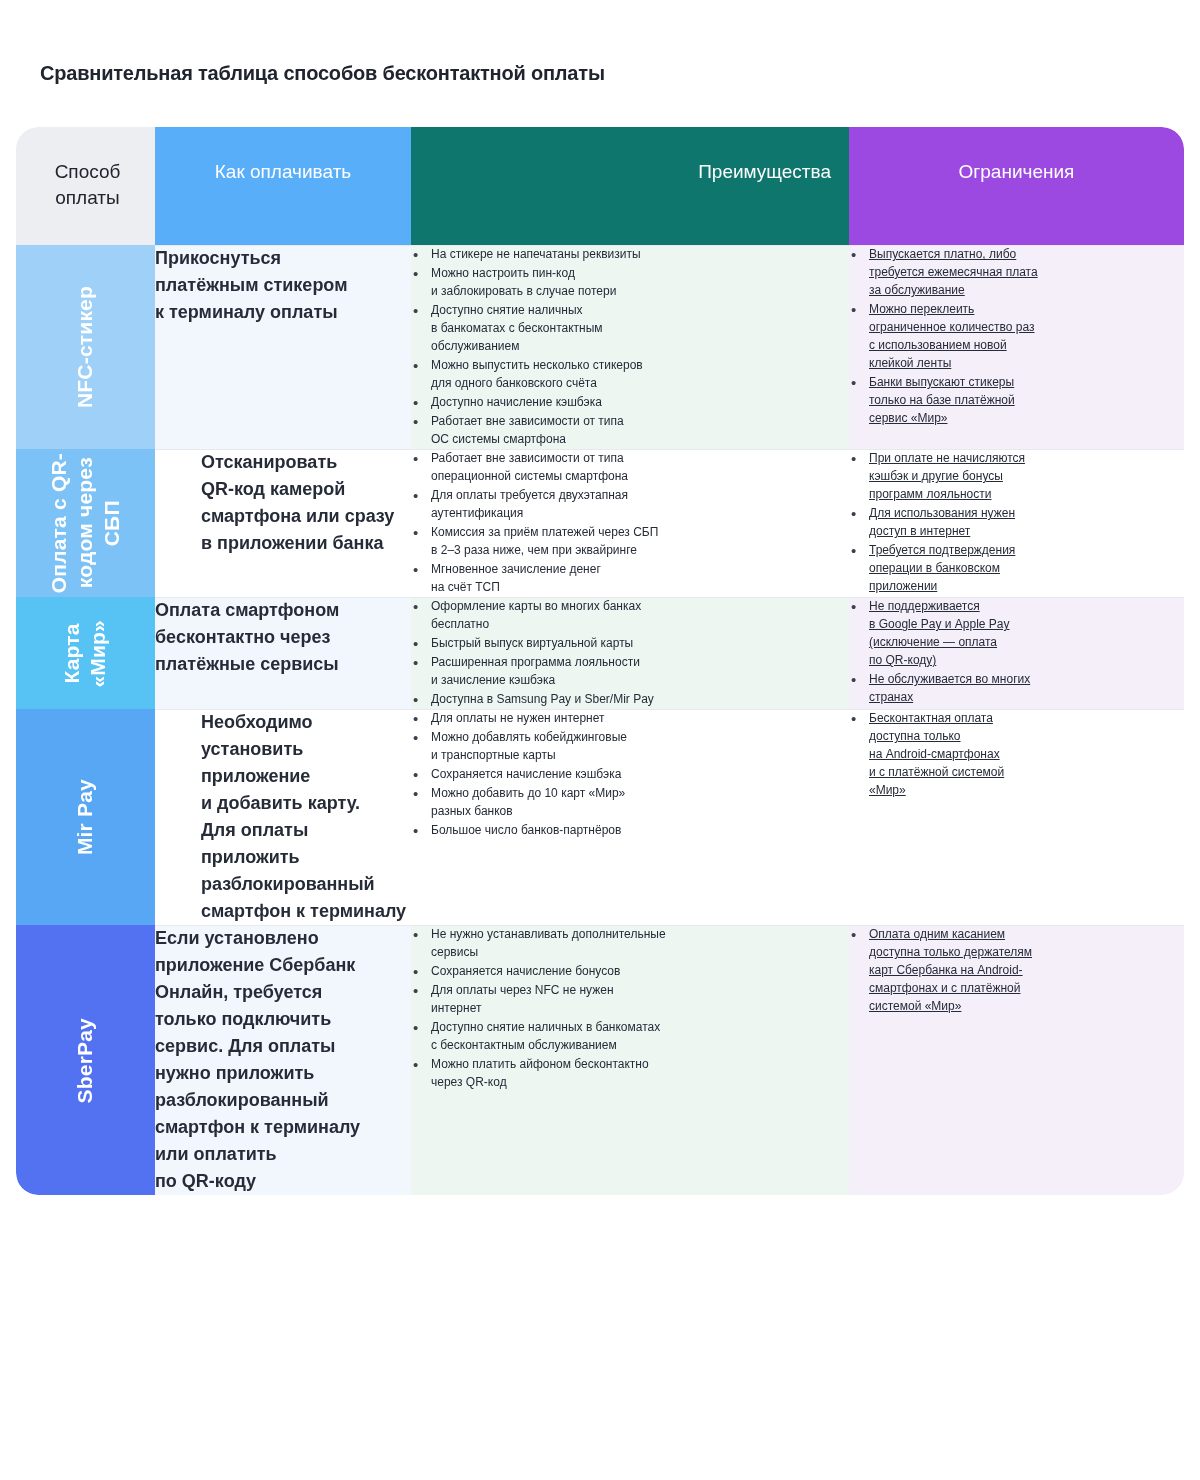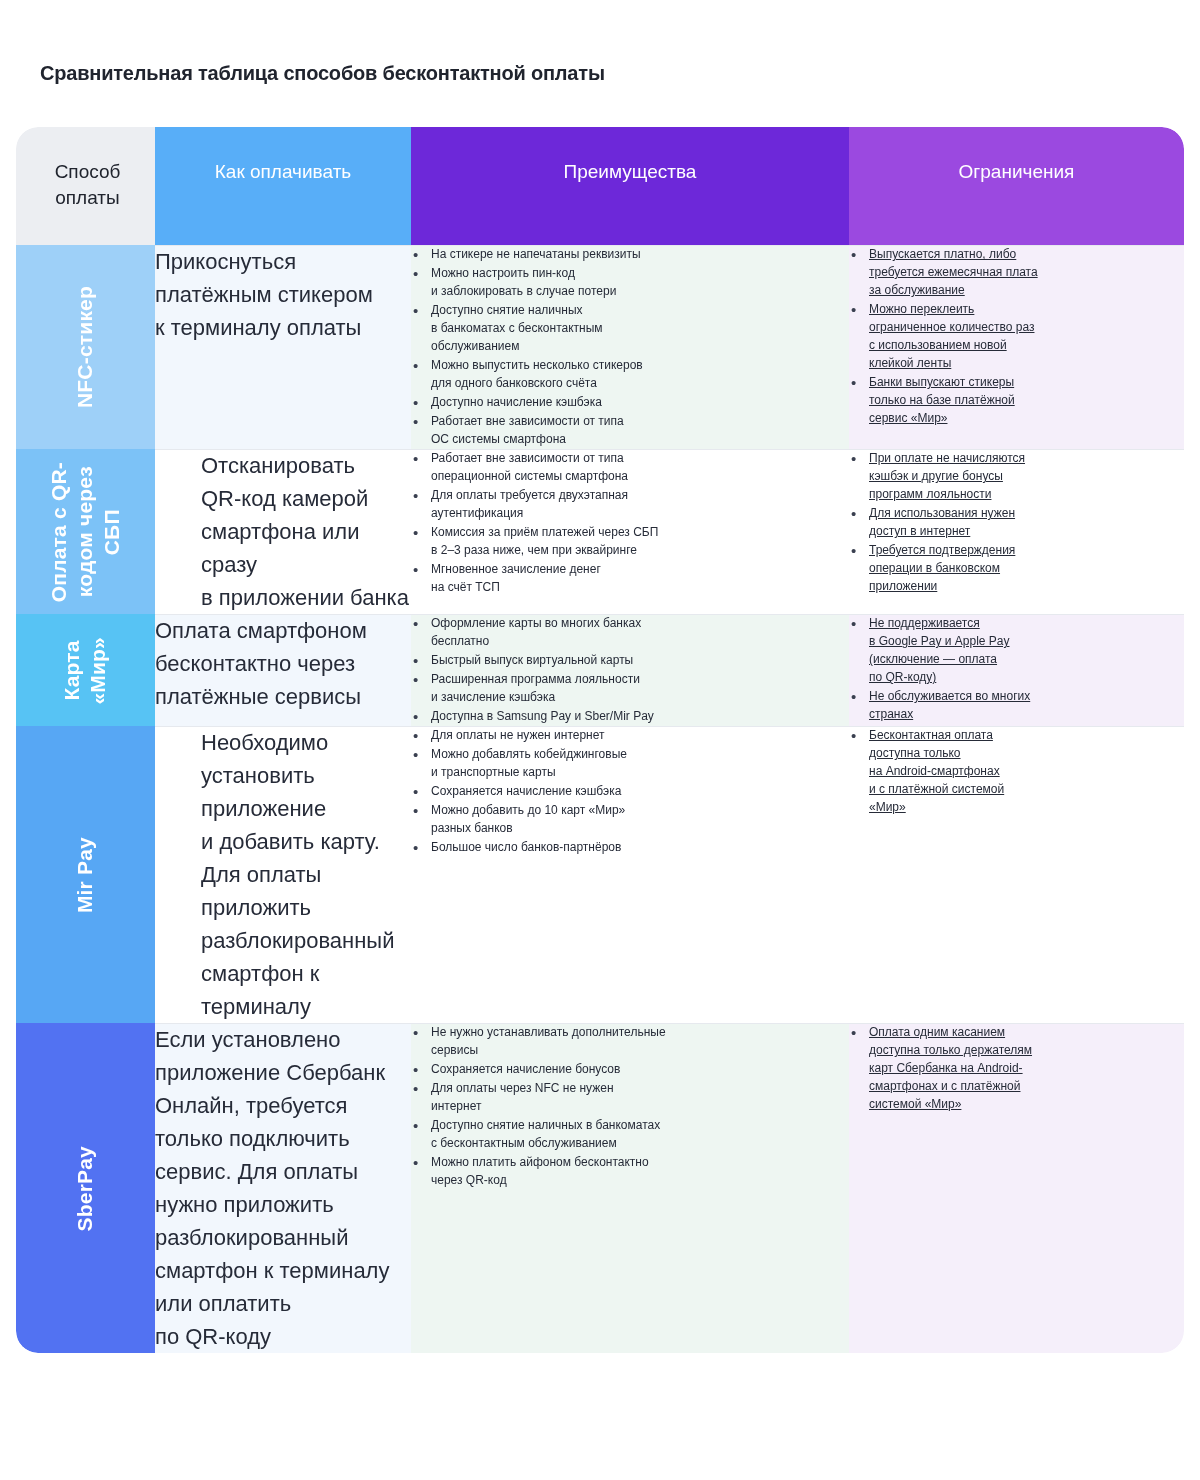--- a/index.html
+++ b/index.html
@@ -56,21 +56,21 @@
   .hd .hlabel{
     display:block;
     padding:32px 18px 0 18px;
     font-size:19px;
     line-height:1.35;
     font-weight:400;
   }
   .hd0{background:#eceef2;color:#20242e;border-top-left-radius:22px;}
   .hd0 .hlabel{padding-left:22px;}
   .hd1{background:#58aef8;color:#ffffff;}
-  .hd2{background:#6d28d9;color:#ffffff;}
+  .hd2{background:#0f766e;color:#ffffff;text-align:right;}
   .hd3{background:#9b49e0;color:#ffffff;border-top-right-radius:22px;}
 
   
   .vcell{
     position:relative;
     text-align:center;
   }
   .vlabel-box{
     position:absolute;
     left:0;top:0;right:0;bottom:0;
@@ -92,24 +92,25 @@
   .vc-0{background:#9ed0f8;}
   .vc-1{background:#7cc2f7;}
   .vc-2{background:#57c3f4;}
   .vc-3{background:#57a7f4;}
   .vc-4{background:#5272f2;border-bottom-left-radius:22px;}
 
   
   .how{
     background:#f2f7fd;
     padding:30px 26px 30px 30px;
-    font-size:22px;
+    font-size:18px;
     line-height:1.5;
     color:#262b38;
     white-space:pre-line;
+    font-weight:bold;
   }
   .how.alt{background:#ffffff;padding-left:46px;}
 
   
   .pros,.cons{
     padding:30px 28px 30px 28px;
     font-size:12px;
     line-height:1.5;
   }
   .pros{background:#eef6f2;}

